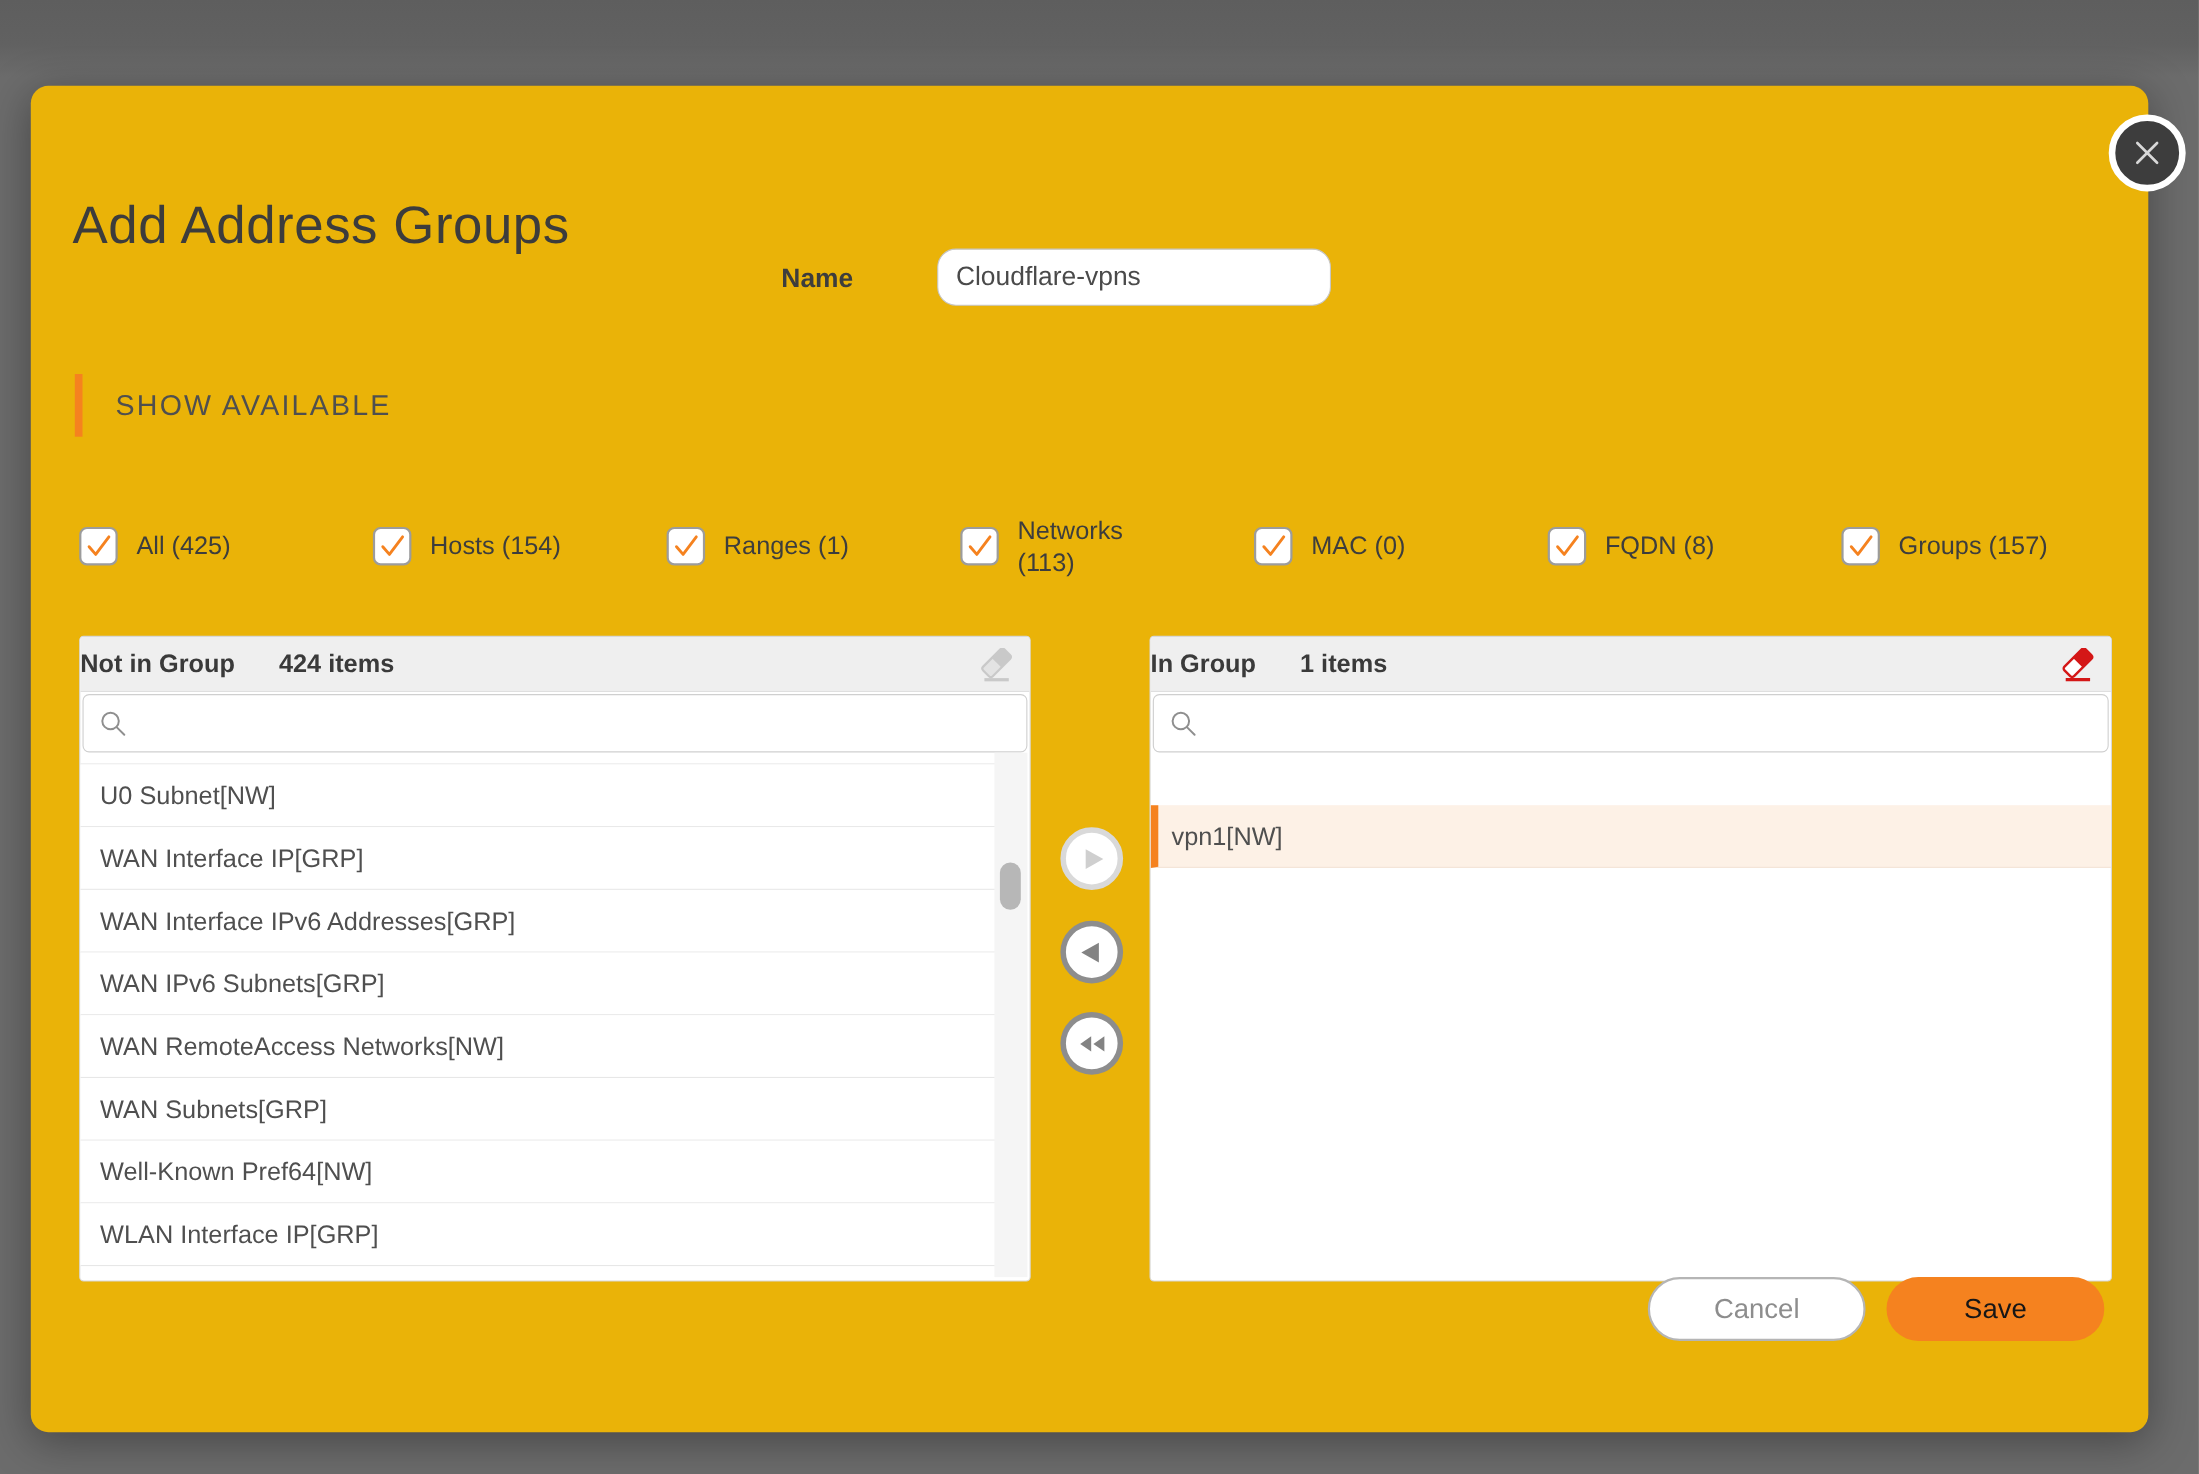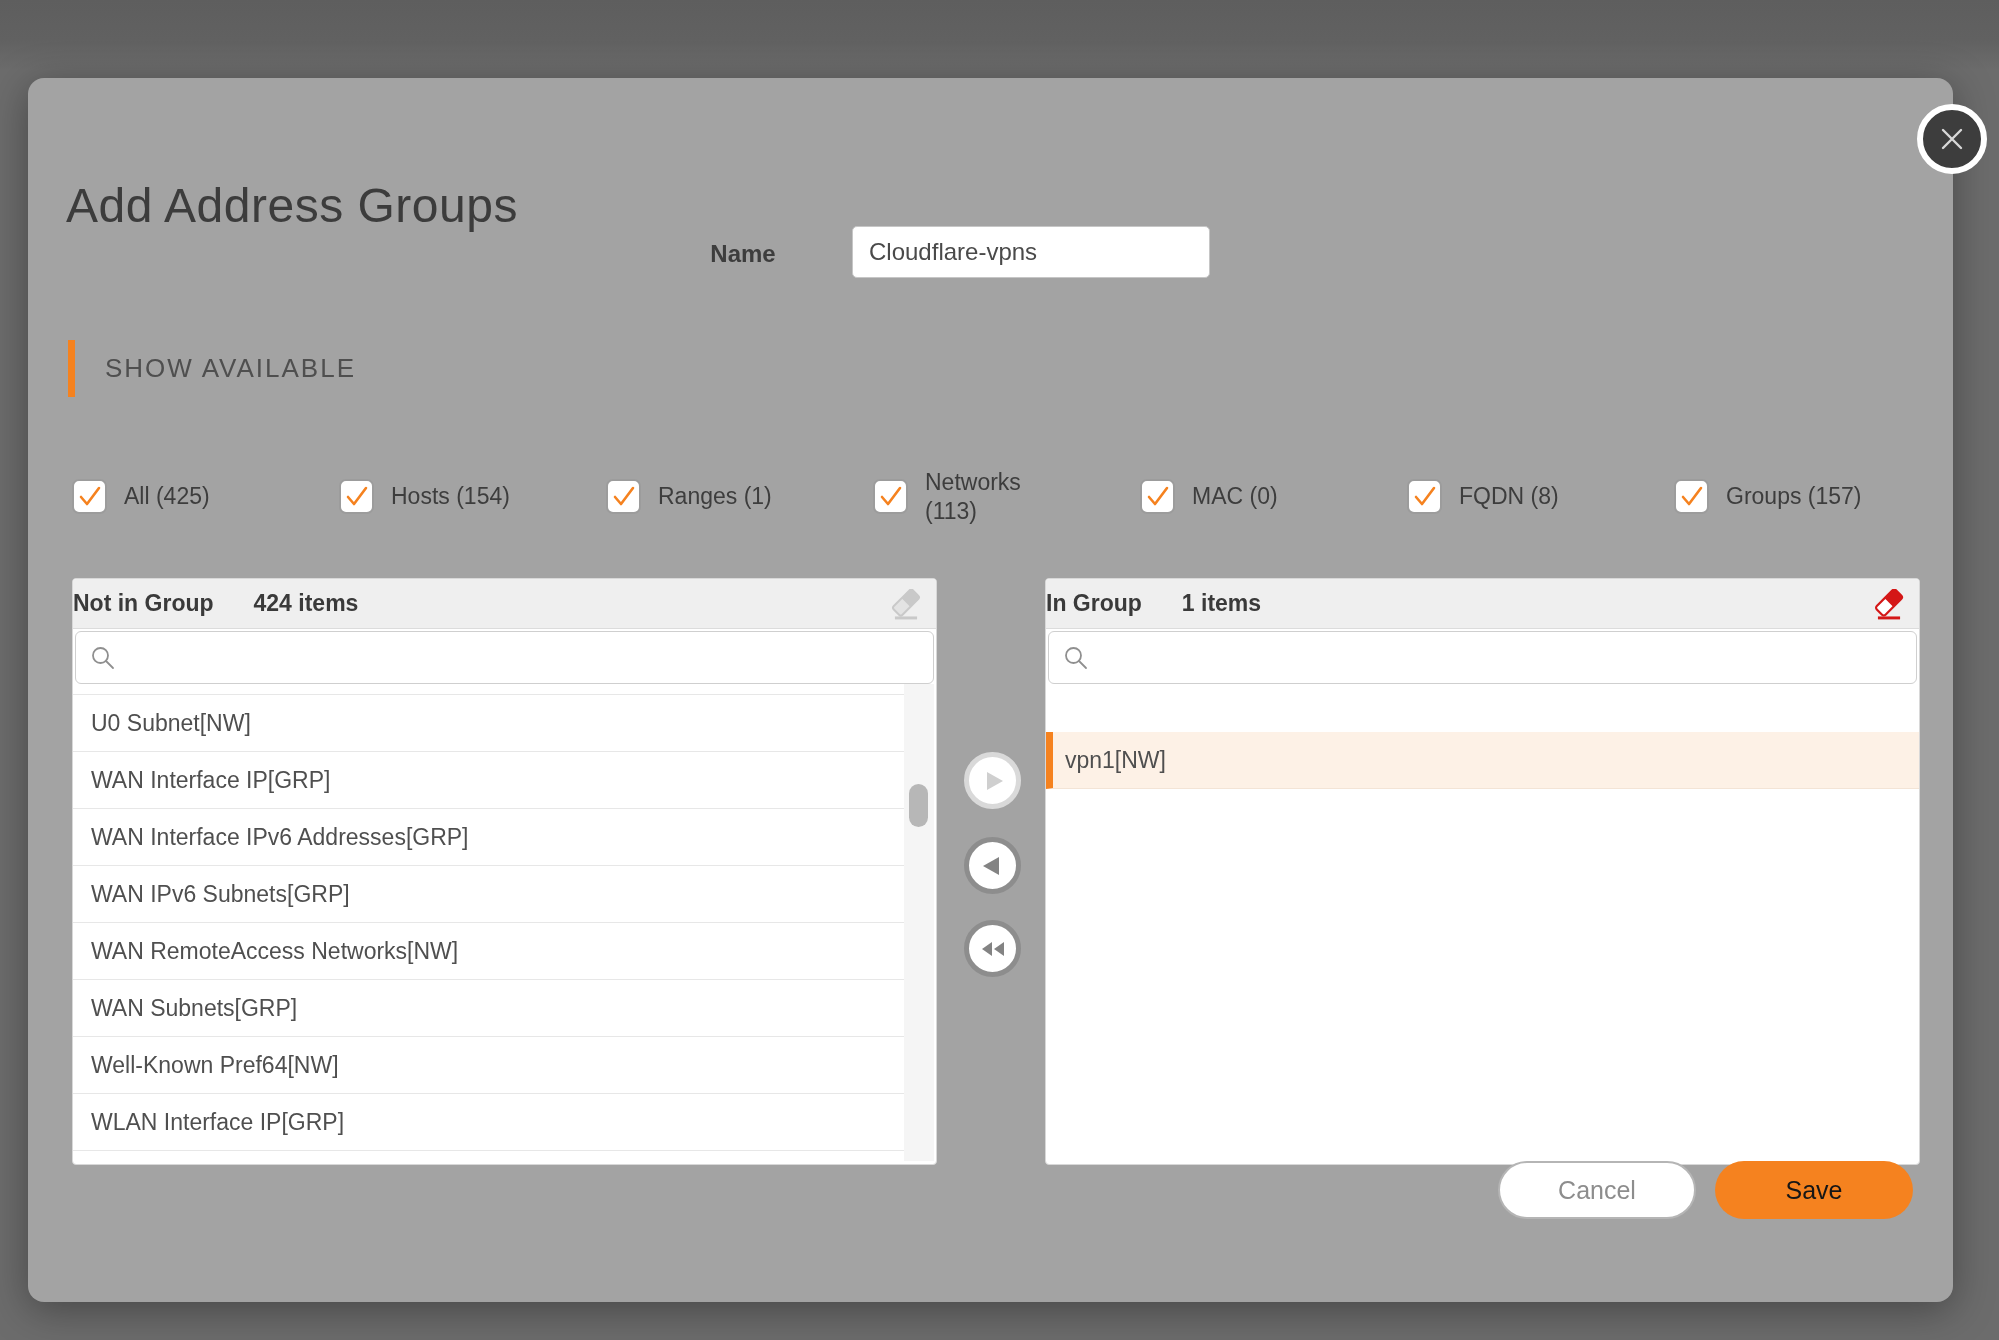--- a/index.html
+++ b/index.html
@@ -7,21 +7,21 @@
   body {
     font-family: "Liberation Sans", "DejaVu Sans", sans-serif;
     background: linear-gradient(#5e5e5e 0px, #616161 40px, #6c6c6c 70px, #6c6c6c 100%);
     position: relative;
     overflow: hidden;
   }
   .dialog {
     position: absolute;
     left: 28px; top: 78px;
     width: 1925px; height: 1224px;
-    background: #a3a3a3;
+    background: #eab308;
     border-radius: 16px;
     box-shadow: 0 8px 40px rgba(0,0,0,0.35);
     padding-left: 44px;
   }
   
   .close-btn {
     position: absolute;
     left: 1889px; top: 26px;
     width: 70px; height: 70px;
     background: #3d3d3d;
@@ -48,21 +48,21 @@
     text-align: center;
     font-size: 24px;
     font-weight: 700;
     color: #3d3d3d;
   }
   .name-input {
     position: absolute;
     left: 824px; top: 148px;
     width: 358px; height: 52px;
     border: 1px solid #c6c6c6;
-    border-radius: 5px;
+    border-radius: 17px;
     font-size: 24px;
     color: #4a4a4a;
     padding: 0 16px;
     font-family: inherit;
     outline: none;
   }
   
   .section {
     position: absolute;
     left: 40px; top: 262px;

